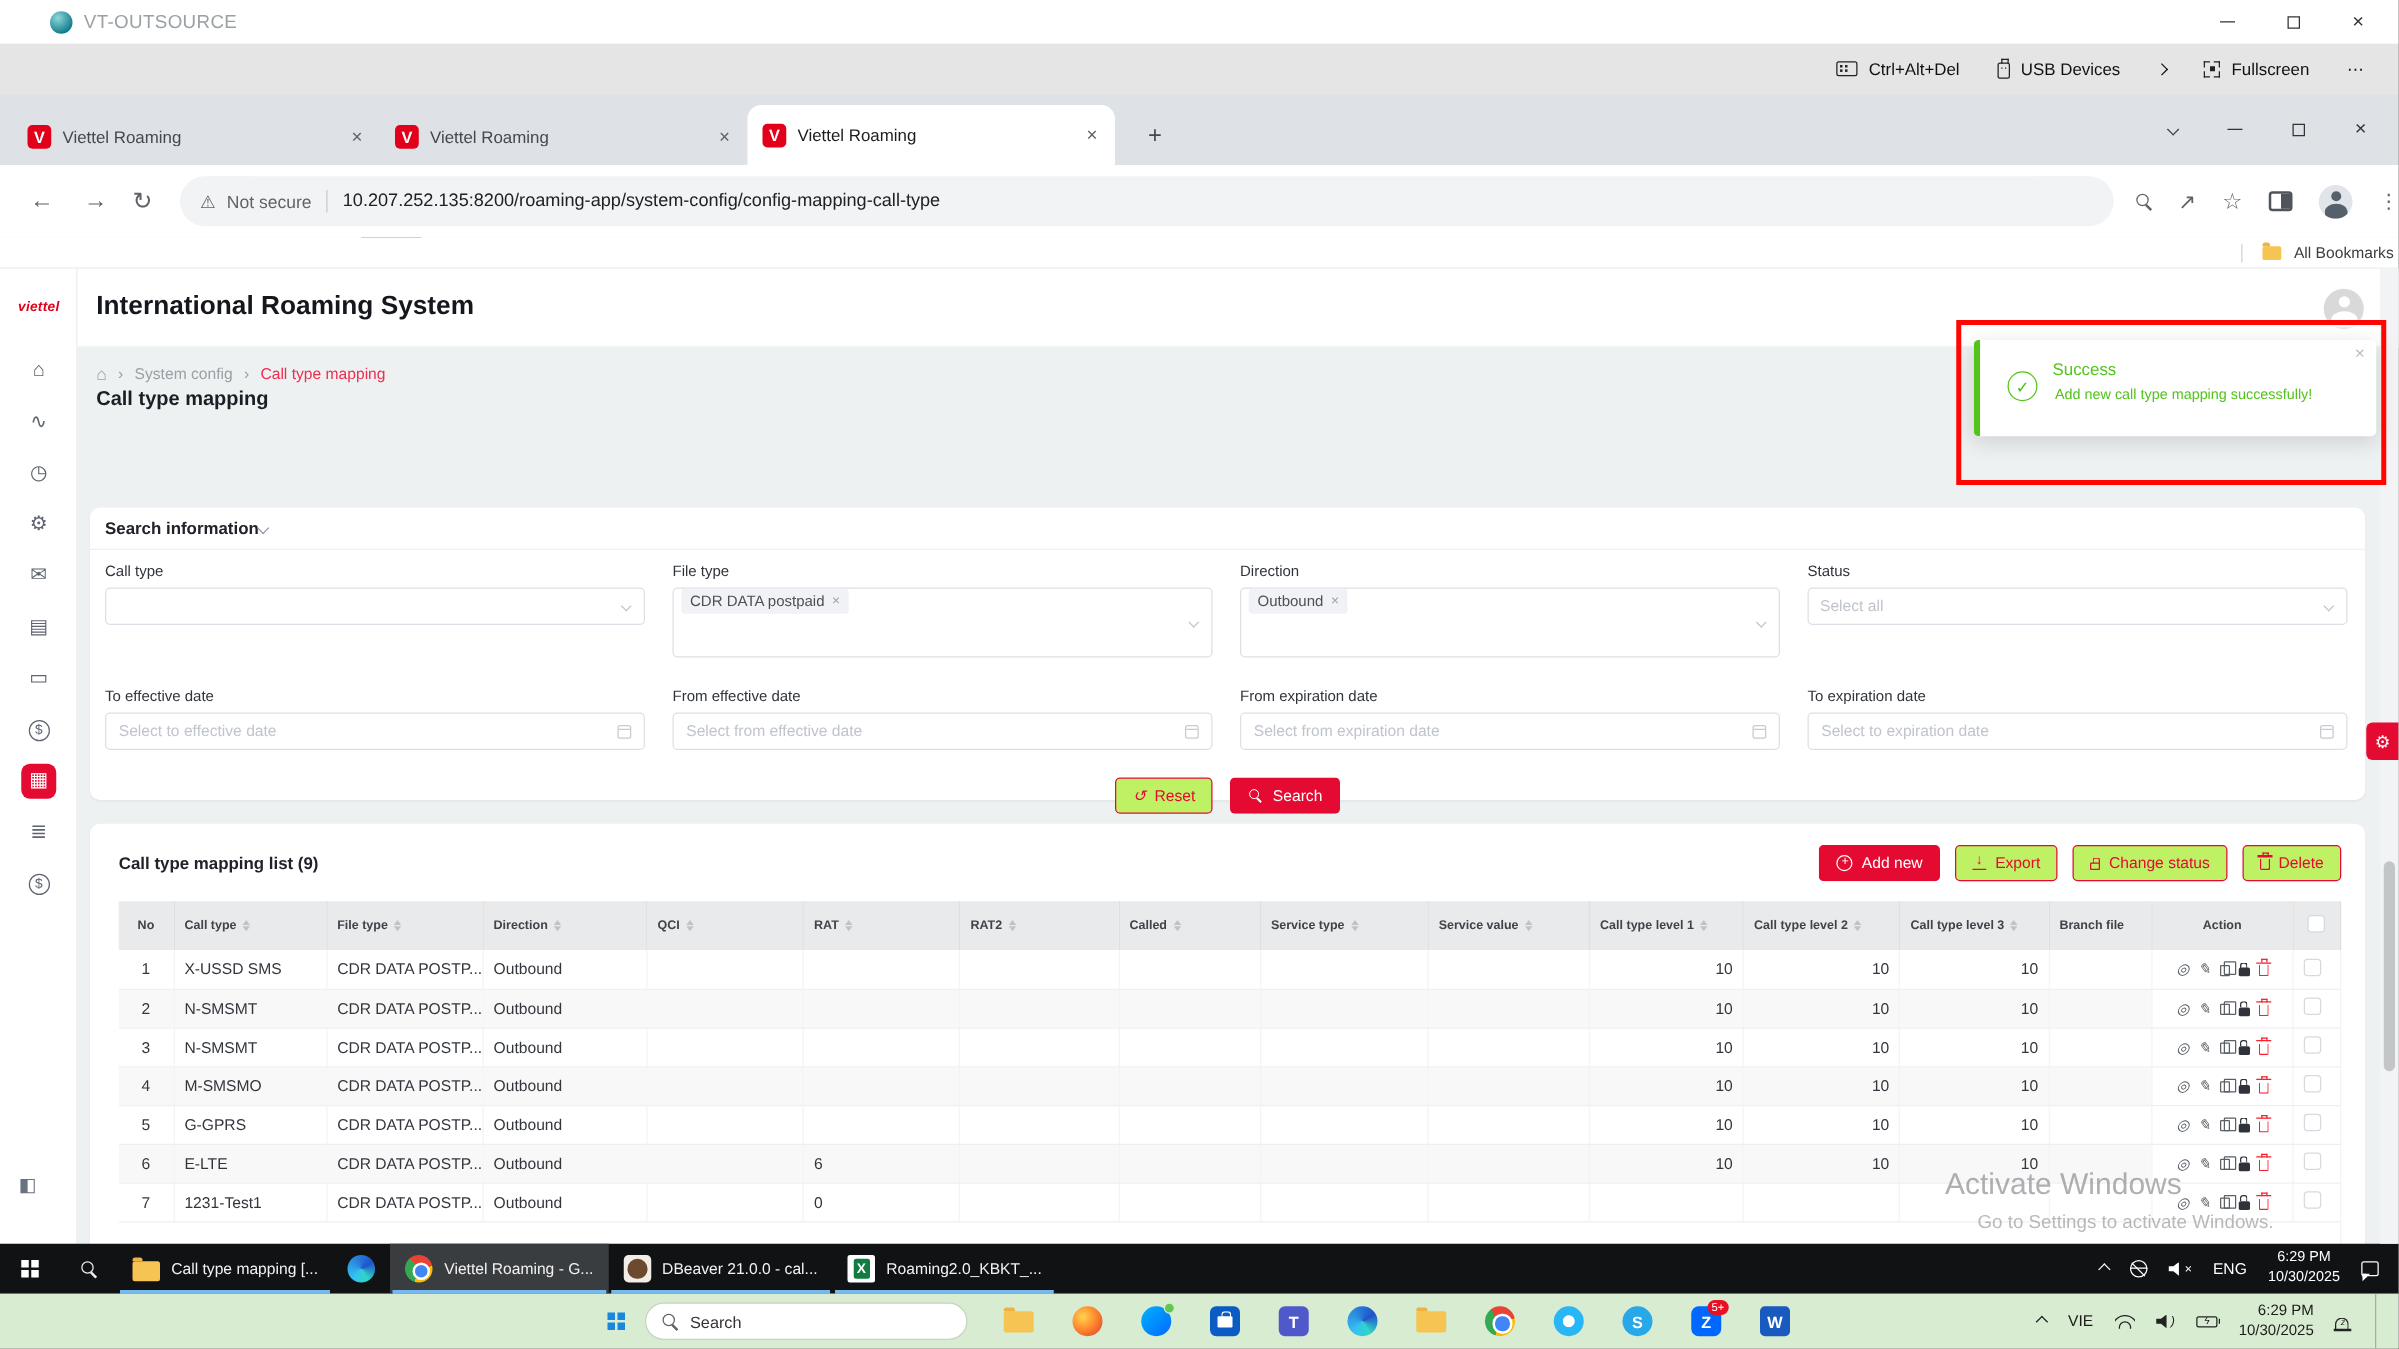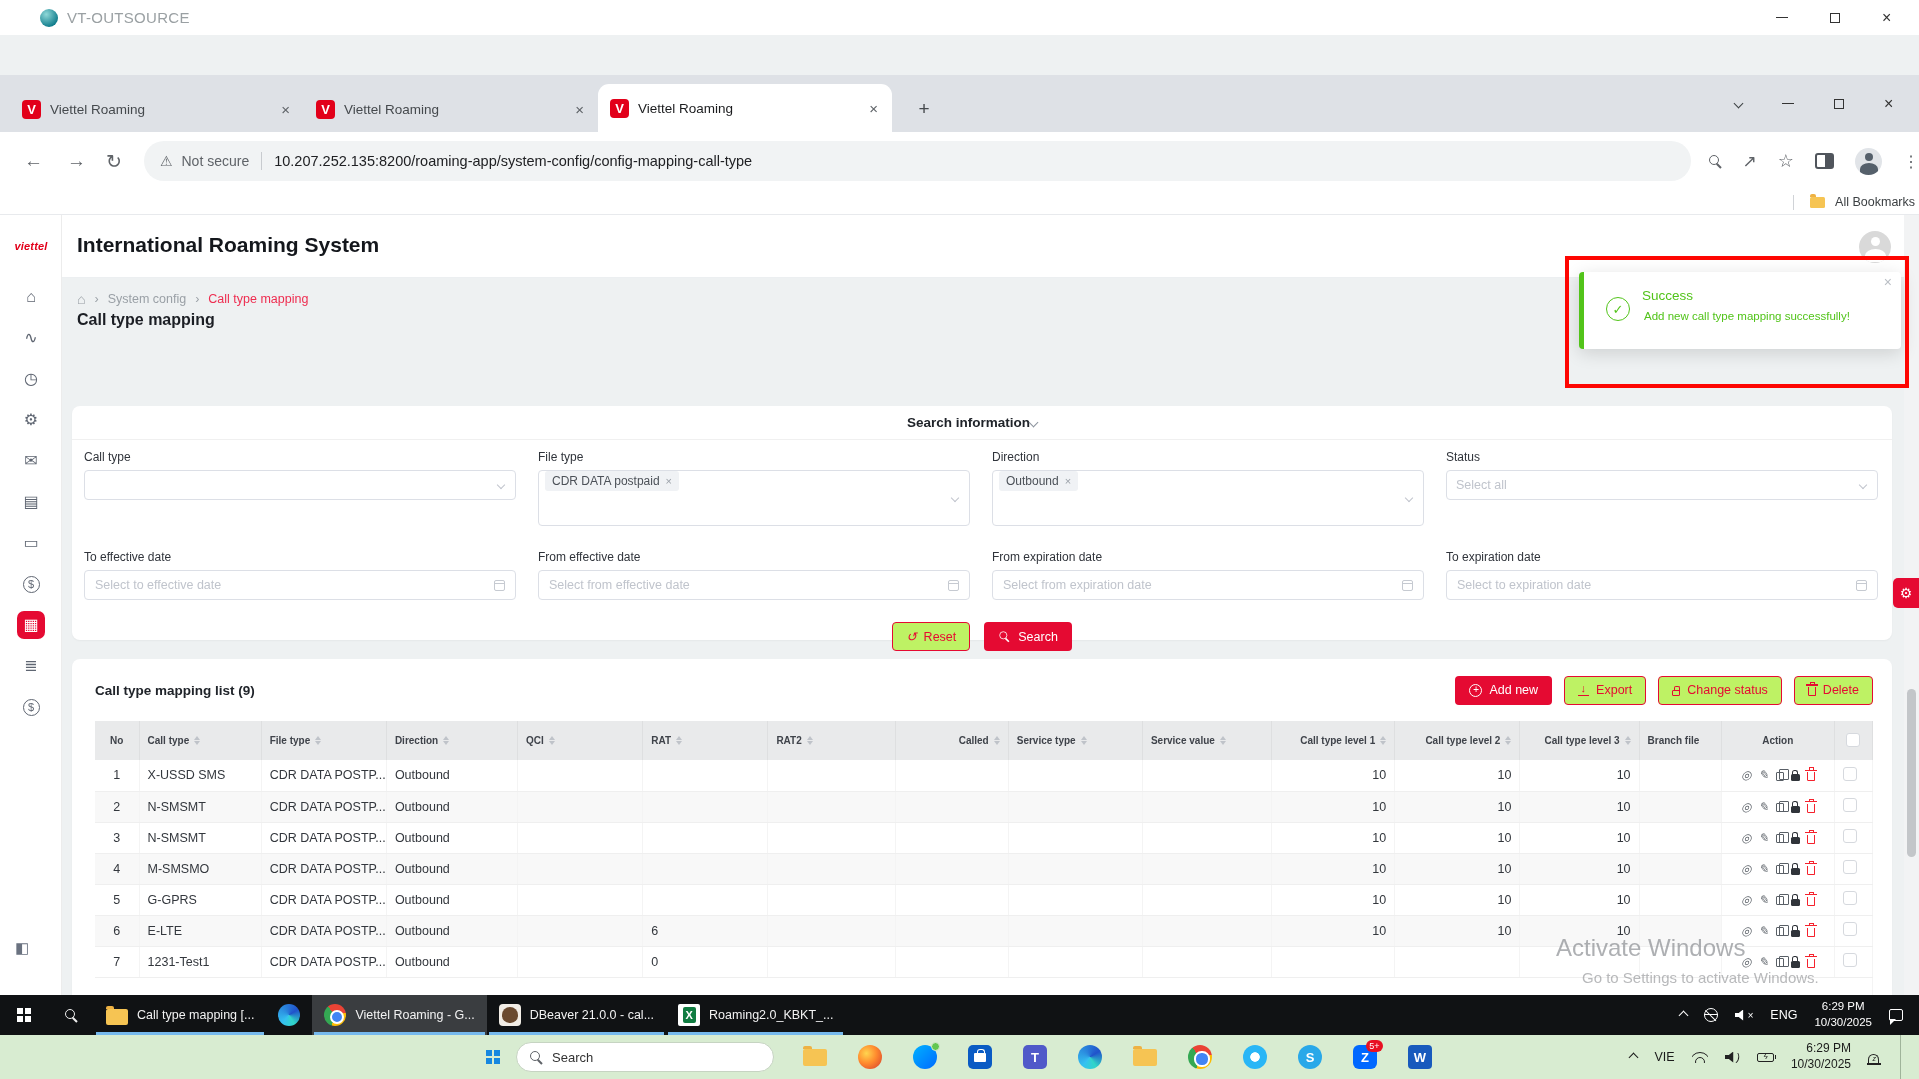--- a/index.html
+++ b/index.html
@@ -102,21 +102,21 @@
 
   .content{position:absolute;left:62px;top:63px;width:1857px;height:717px;}
   .crumbs{position:absolute;left:15px;top:13px;display:flex;align-items:center;gap:9px;font-size:12.5px;color:#9aa0a6;}
   .crumbs .homeg{font-size:14px;}
   .crumbs .cur{color:#ee2d50;}
   .page-title{position:absolute;left:15px;top:33px;font-size:16px;font-weight:700;color:#1b1e24;}
 
   
   .card{position:absolute;background:#fff;border-radius:8px;box-shadow:0 1px 2px rgba(0,0,0,.04);}
   .search-card{left:10px;top:128px;width:1820px;height:234px;}
-  .sc-head{height:34px;display:flex;align-items:center;justify-content:center;padding:0 32px 0 12px;border-bottom:1px solid #f0f0f0;}
+  .sc-head{height:34px;display:flex;align-items:center;justify-content:flex-start;padding:0 32px 0 12px;border-bottom:1px solid #f0f0f0;}
   .sc-title{font-size:13.5px;font-weight:700;color:#20242a;}
   .sc-head .chev{color:#8d949e;}
   .sgrid{display:grid;grid-template-columns:repeat(4,1fr);column-gap:22px;padding:10px 14px 0 12px;}
   .fld .lab{font-size:12px;color:#30343b;margin-bottom:6px;}
   .sel{position:relative;border:1px solid #dcdfe6;border-radius:4px;background:#fff;font-size:12.5px;}
   .sel .ph{color:#c0c4cc;padding:7px 26px 0 9px;display:block;}
   .sel.single{height:30px;} .sel.tall{height:56px;}
   .sel .chev{position:absolute;right:11px;color:#c0c4cc;width:6px;height:6px;}
   .sel.single .chev{top:11px;} .sel.tall .chev{top:24px;}
   .sel .tagwrap{padding:5px 26px 0 6px;}
@@ -144,21 +144,21 @@
   .i-trash::before{content:"";position:absolute;left:-2.5px;top:-2.6px;width:12px;height:1.4px;background:currentColor;}
   .i-trash::after{content:"";position:absolute;left:1.5px;top:-5px;width:3px;height:2px;border:1.2px solid currentColor;border-bottom:none;}
 
   
   table.grid{border-collapse:collapse;table-layout:fixed;width:1778px;margin-left:23px;font-size:12.5px;}
   .grid th{background:#e9eaeb;height:39px;font-weight:700;color:#3f434a;font-size:10px;padding:0 8px;border-right:1px solid rgba(0,0,0,.045);}
   .grid td{height:31px;color:#33373d;padding:0 8px;border-bottom:1px solid #efefef;border-right:1px solid #f4f4f4;white-space:nowrap;overflow:hidden;}
   .grid tr.trow:nth-child(even) td{background:#f8f8f8;}
   .grid td.c-action,.grid td.c-check{background:#fff !important;}
   .thl{display:flex;align-items:center;gap:5px;}
-  th.right .thl{justify-content:flex-end;} th.center .thl{justify-content:center;}
+  th.right .thl{} th.center .thl{justify-content:center;}
   td.right{text-align:right;} td.c-no{text-align:center;} th.c-no .thl{justify-content:center;}
   .sort{display:inline-flex;flex-direction:column;gap:1.5px;}
   th:not(.sortable) .sort{display:none;}
   .s-up{width:0;height:0;border-left:3.5px solid transparent;border-right:3.5px solid transparent;border-bottom:4px solid #bfc3c9;}
   .s-dn{width:0;height:0;border-left:3.5px solid transparent;border-right:3.5px solid transparent;border-top:4px solid #bfc3c9;}
   .c-no{width:44px;} .c-calltype{width:122px;} .c-filetype{width:125px;} .c-direction{width:131px;}
   .c-qci{width:125px;} .c-rat{width:125px;} .c-rat2{width:127px;} .c-called{width:113px;}
   .c-stype{width:134px;} .c-svalue{width:129px;} .c-l1{width:123px;} .c-l2{width:125px;} .c-l3{width:119px;}
   .c-branch{width:82px;} .c-action{width:113px;border-left:1px solid #e6e6e6 !important;} .c-check{width:38px;}
   .acts{display:flex;align-items:center;justify-content:center;gap:7px;}
@@ -269,20 +269,41 @@
   <div class="rdp-titlebar">
     <span class="rdp-sphere"></span>
     <span class="rdp-title">VT-OUTSOURCE</span>
     <span class="winctl">
       <i class="wc-min"></i>
       <i class="wc-max"></i>
       <i class="wc-x xg"></i>
     </span>
   </div>
 
+  <div class="rdp-toolbar">
+    <span class="rtb-item">
+      <i class="i-kbd"></i>
+      <span>Ctrl+Alt+Del</span>
+    </span>
+    <span class="rtb-item">
+      <i class="i-usb"></i>
+      <span>USB Devices</span>
+    </span>
+    <span class="rtb-item">
+      <i class="chev right"></i>
+    </span>
+    <span class="rtb-item">
+      <i class="i-fs">
+          <i class="c2"></i>
+          <i class="dot"></i>
+        </i>
+      <span>Fullscreen</span>
+    </span>
+    <span class="rtb-item dotsg"></span>
+  </div>
 
   <div class="tabstrip">
     <div style="display:flex;align-items:flex-end;">
 
         <div class="tab">
           <span class="favicon">V</span>
           <span class="tab-label">Viettel Roaming</span>
           <span class="tab-close xg"></span>
         </div>
 

